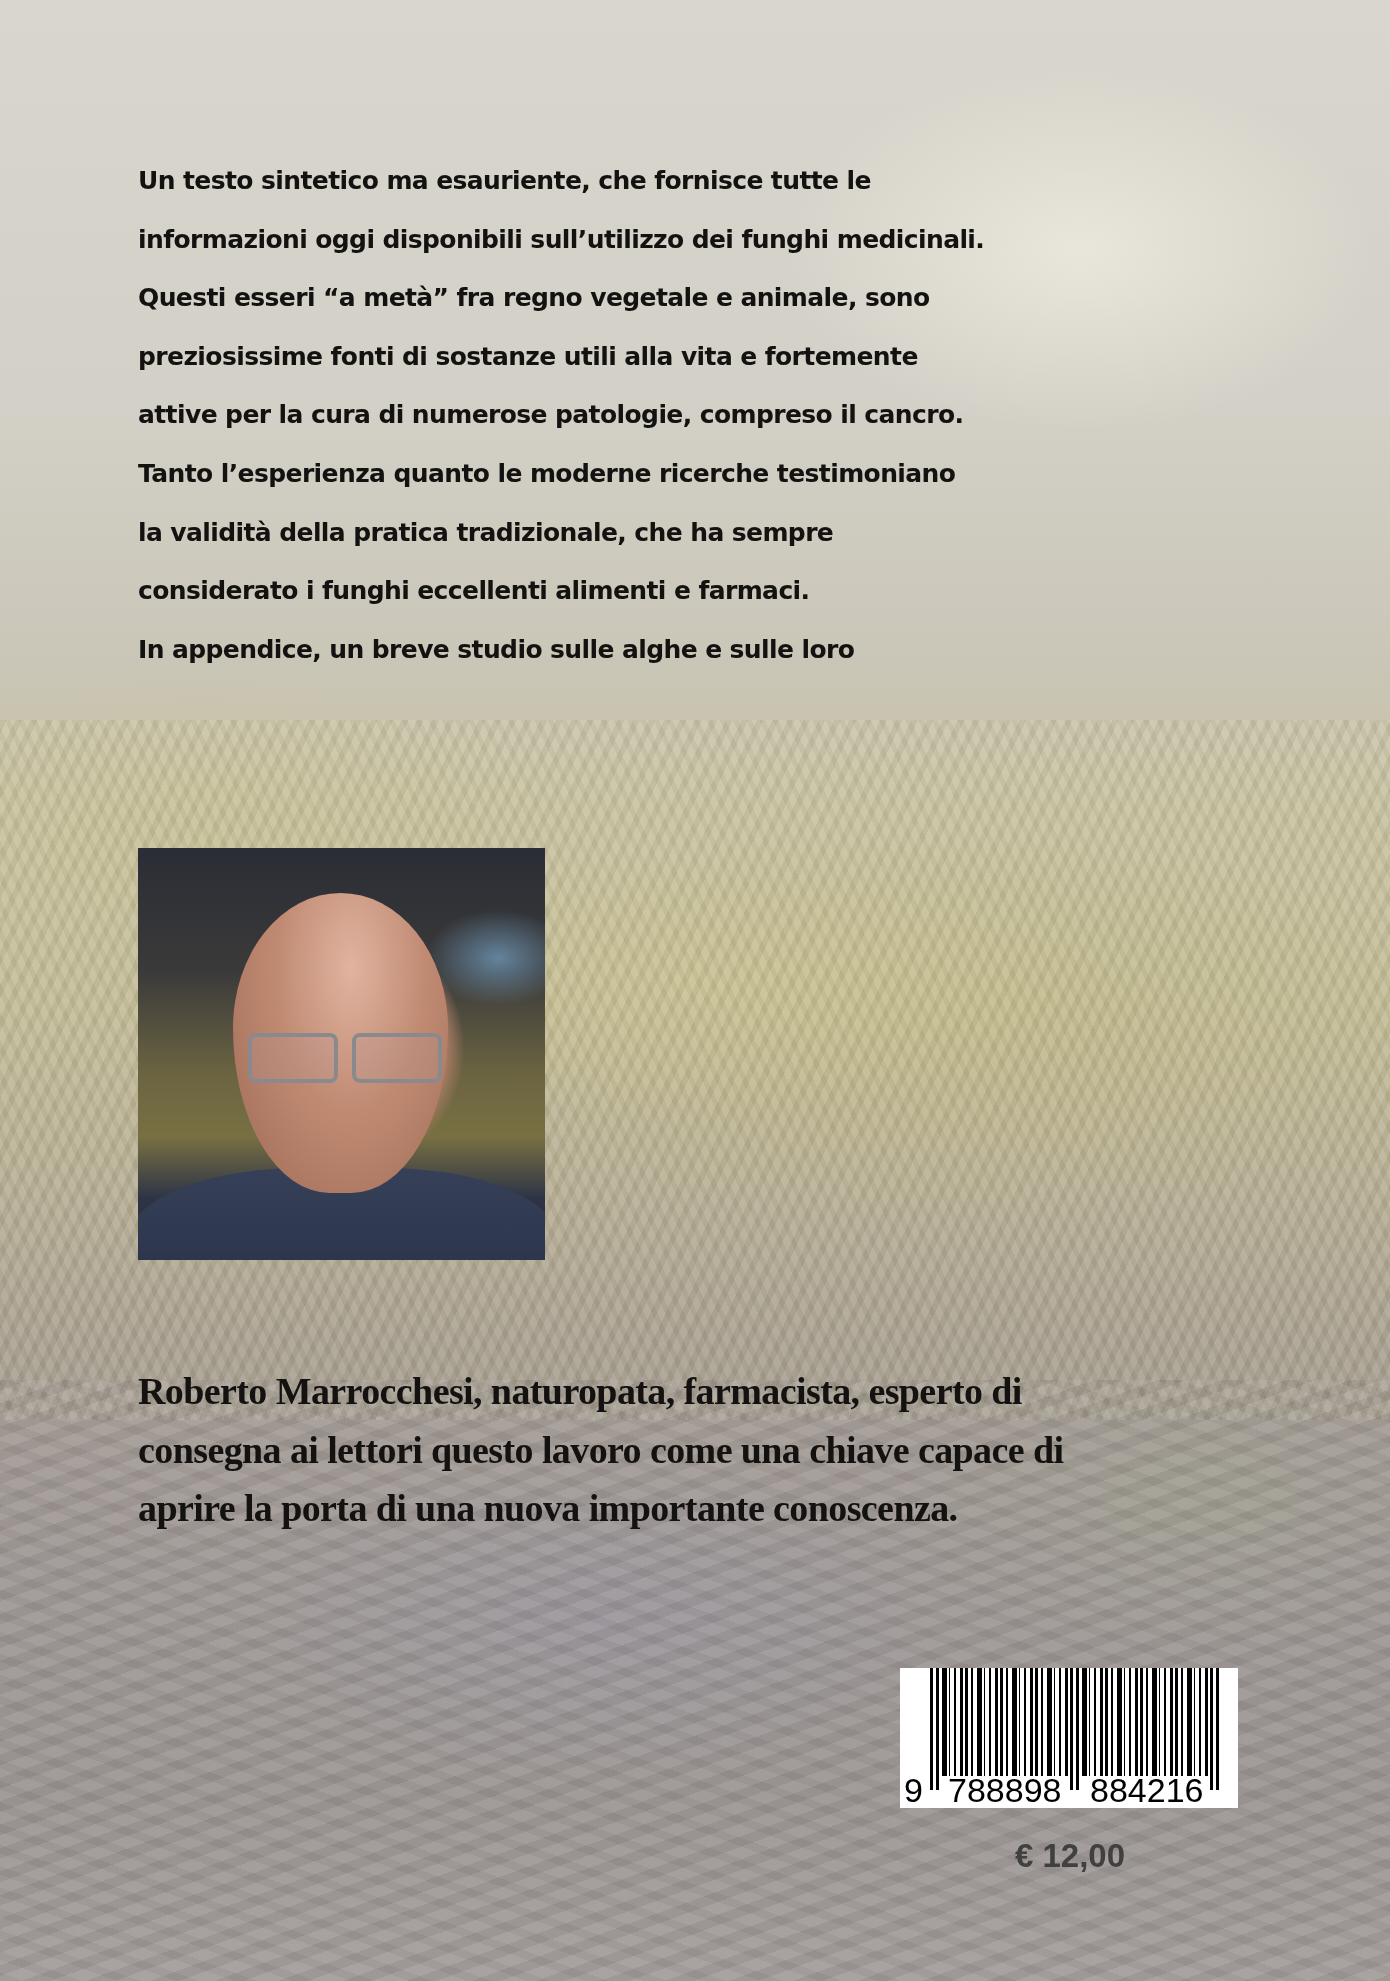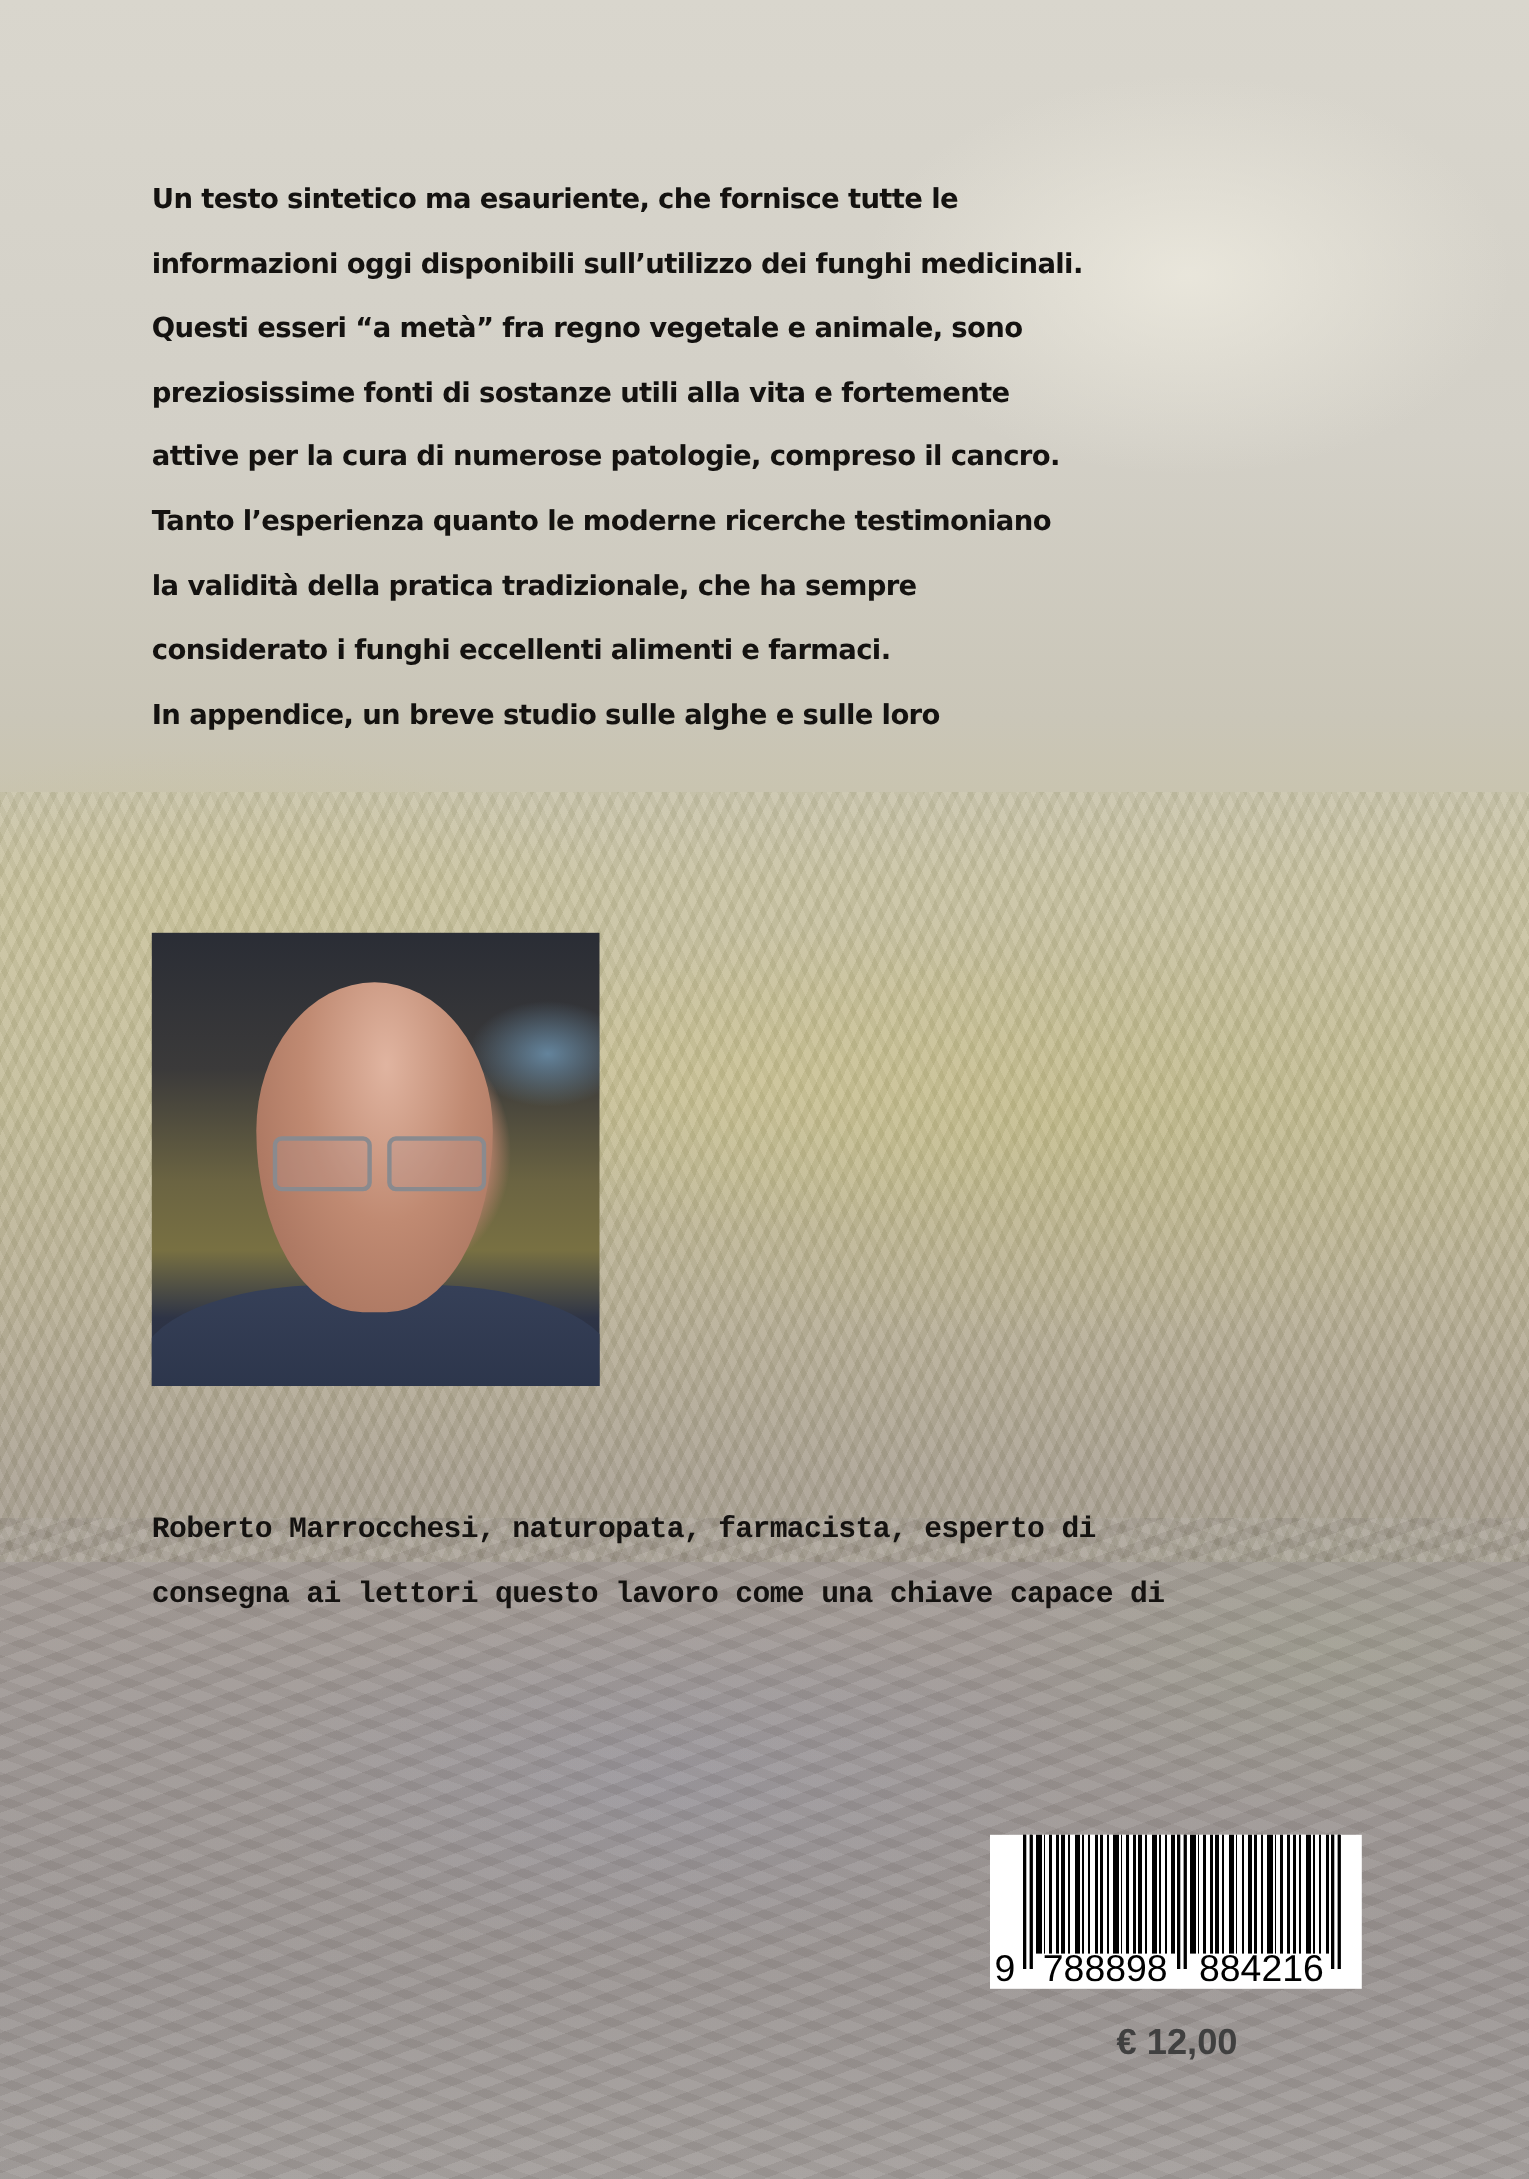--- a/index.html
+++ b/index.html
@@ -66,22 +66,22 @@
   }
   .photo .glasses .l { left: 0; }
   .photo .glasses .r { left: 104px; }
   .photo .jacket {
     position: absolute; left: -10px; top: 320px; width: 430px; height: 120px;
     background: linear-gradient(180deg, #364058, #2a3348);
     border-radius: 40% 40% 0 0 / 60% 60% 0 0;
   }
   .bio {
     position: absolute; left: 138px; top: 1362px; width: 1200px;
-    font-family: Liberation Mono, monospace;
-    font-weight: bold; font-size: 27px; line-height: 58.6px;
+    font-family: Liberation Serif, serif;
+    font-weight: bold; font-size: 38px; line-height: 58.6px;
     color: #141210; letter-spacing: -0.6px;
   }
   .bio p { margin: 0; white-space: nowrap; }
   .barcode {
     position: absolute; left: 900px; top: 1668px; width: 338px; height: 140px;
     background: #ffffff;
   }
   .barcode .bars {
     position: absolute; left: 30px; top: 0; width: 290px; height: 108px;
     background: repeating-linear-gradient(90deg,
@@ -128,20 +128,21 @@
   <div class="head"></div>
   <div class="glasses">
     <span class="l"></span>
       <span class="r"></span>
   </div>
 </div>
 
 <div class="bio">
   <p>Roberto Marrocchesi, naturopata, farmacista, esperto di</p>
   <p>consegna ai lettori questo lavoro come una chiave capace di</p>
+  <p>aprire la porta di una nuova importante conoscenza.</p>
 </div>
 
 <div class="barcode">
   <div class="bars"></div>
   <div class="guard" style="left:30px"></div>
   <div class="guard" style="left:36px"></div>
   <div class="guard" style="left:170px"></div>
   <div class="guard" style="left:176px"></div>
   <div class="guard" style="left:310px"></div>
   <div class="guard" style="left:316px"></div>

